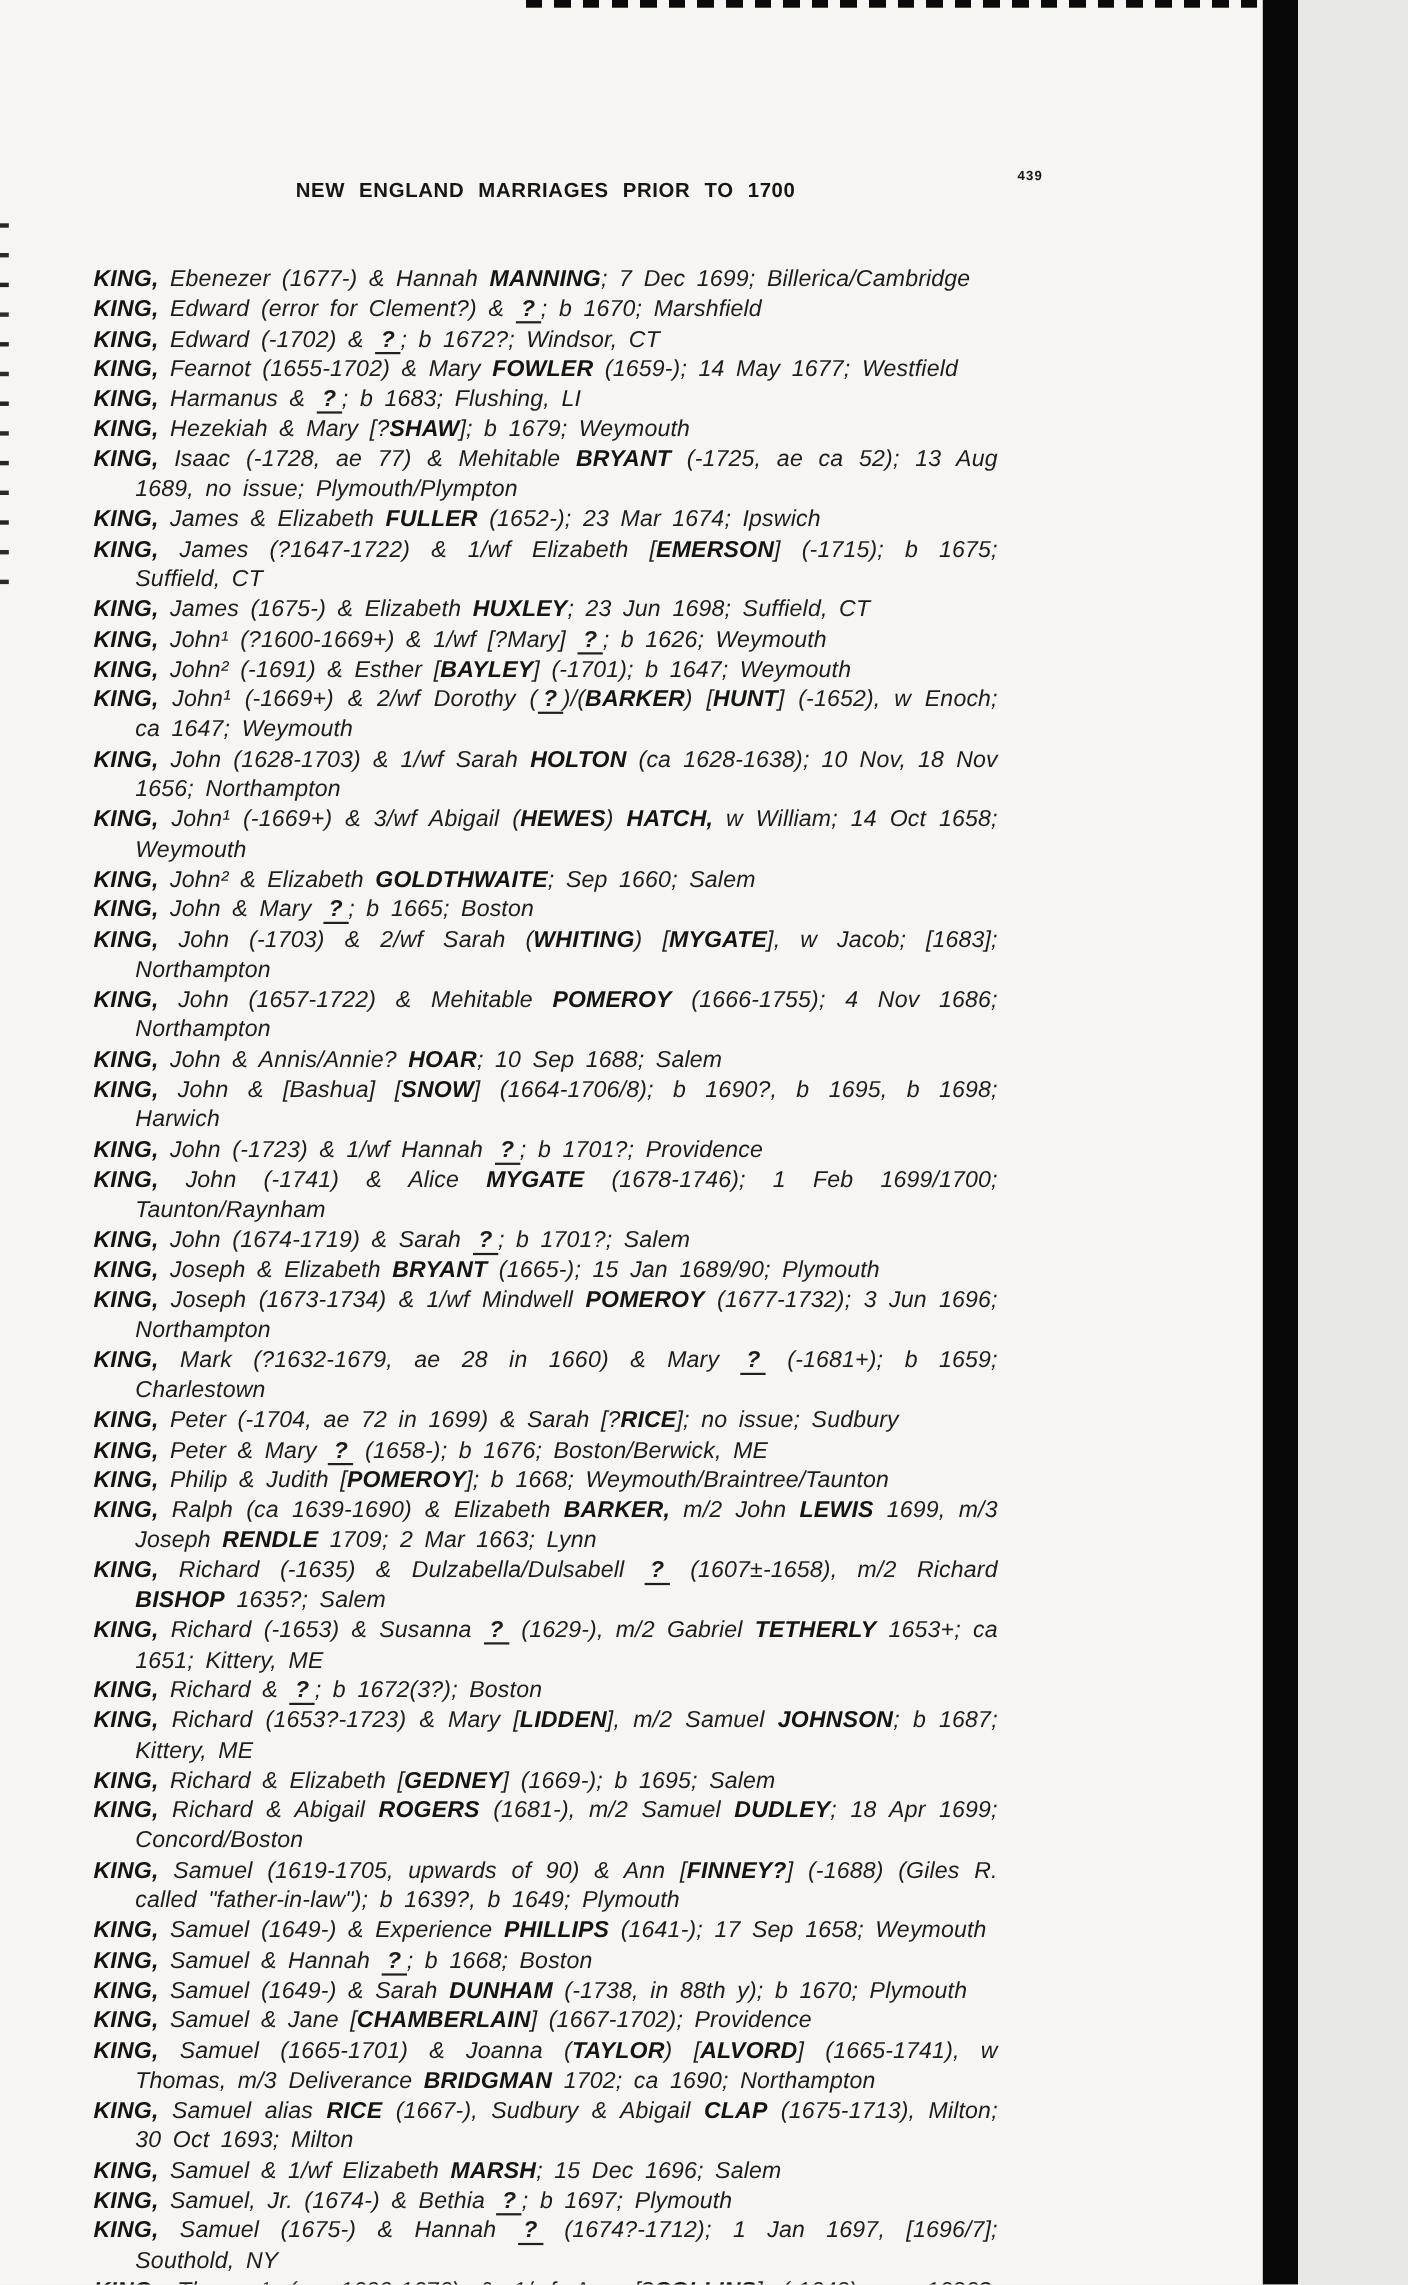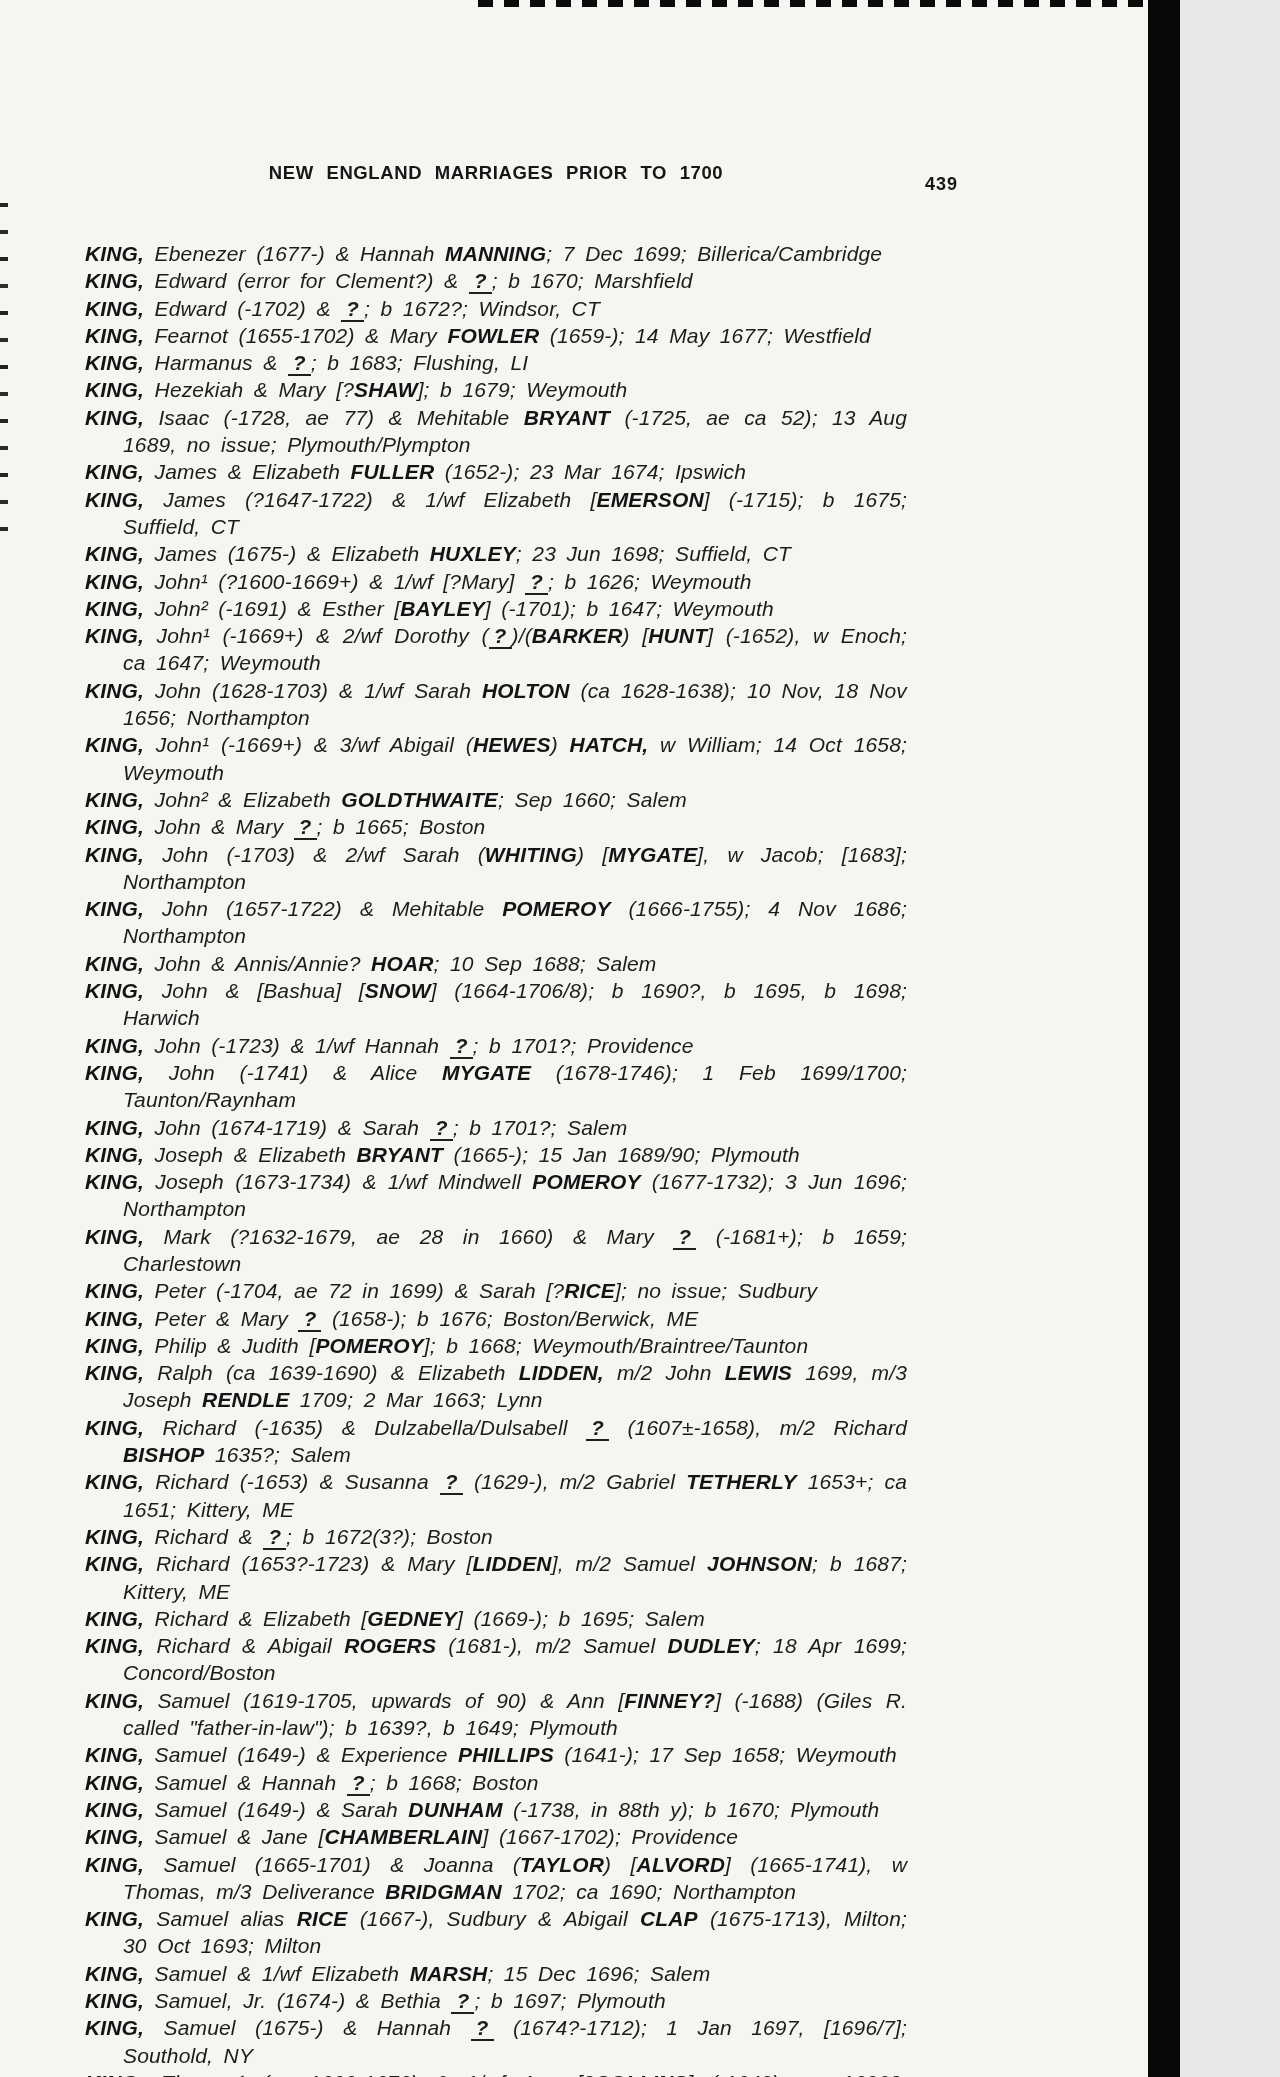--- a/index.html
+++ b/index.html
@@ -25,22 +25,22 @@
                0 135px 0 #2b2b2b,0 162px 0 #232323,0 189px 0 #2c2c2c,0 216px 0 #262626,
                0 243px 0 #2a2a2a,0 270px 0 #242424,0 297px 0 #2b2b2b,0 324px 0 #282828;
   }
   
   .header-title{
     position:absolute;top:162px;left:85px;width:822px;
     text-align:center;font-size:18.5px;font-weight:700;
     letter-spacing:.6px;word-spacing:7px;color:#161616;
   }
   .page-number{
-    position:absolute;top:174px;left:925px;
-    font-size:18px;font-weight:700;letter-spacing:1px;color:#161616;
+    position:absolute;top:153px;left:925px;
+    font-size:12px;font-weight:700;letter-spacing:1px;color:#161616;
   }
   
   .entries{
     position:absolute;top:240px;left:85px;width:822px;
     font-size:21px;line-height:27.3px;font-style:italic;
   }
   .entries p{
     margin:0;
     padding-left:38px;text-indent:-38px;
     text-align:justify;
@@ -89,21 +89,21 @@
       <p><b>KING,</b> John &amp; [Bashua] [<b>SNOW</b>] (1664-1706/8); b 1690?, b 1695, b 1698; Harwich</p>
       <p><b>KING,</b> John (-1723) &amp; 1/wf Hannah <span class="blank">?</span>; b 1701?; Providence</p>
       <p><b>KING,</b> John (-1741) &amp; Alice <b>MYGATE</b> (1678-1746); 1 Feb 1699/1700; Taunton/Raynham</p>
       <p><b>KING,</b> John (1674-1719) &amp; Sarah <span class="blank">?</span>; b 1701?; Salem</p>
       <p><b>KING,</b> Joseph &amp; Elizabeth <b>BRYANT</b> (1665-); 15 Jan 1689/90; Plymouth</p>
       <p><b>KING,</b> Joseph (1673-1734) &amp; 1/wf Mindwell <b>POMEROY</b> (1677-1732); 3 Jun 1696; Northampton</p>
       <p><b>KING,</b> Mark (?1632-1679, ae 28 in 1660) &amp; Mary <span class="blank">?</span> (-1681+); b 1659; Charlestown</p>
       <p><b>KING,</b> Peter (-1704, ae 72 in 1699) &amp; Sarah [?<b>RICE</b>]; no issue; Sudbury</p>
       <p><b>KING,</b> Peter &amp; Mary <span class="blank">?</span> (1658-); b 1676; Boston/Berwick, ME</p>
       <p><b>KING,</b> Philip &amp; Judith [<b>POMEROY</b>]; b 1668; Weymouth/Braintree/Taunton</p>
-      <p><b>KING,</b> Ralph (ca 1639-1690) &amp; Elizabeth <b>LIDDEN,</b> m/2 John <b>LEWIS</b> 1699, m/3 Joseph <b>RENDLE</b> 1709; 2 Mar 1663; Lynn</p>
+      <p><b>KING,</b> Ralph (ca 1639-1690) &amp; Elizabeth <b>BARKER,</b> m/2 John <b>LEWIS</b> 1699, m/3 Joseph <b>RENDLE</b> 1709; 2 Mar 1663; Lynn</p>
       <p><b>KING,</b> Richard (-1635) &amp; Dulzabella/Dulsabell <span class="blank">?</span> (1607±-1658), m/2 Richard <b>BISHOP</b> 1635?; Salem</p>
       <p><b>KING,</b> Richard (-1653) &amp; Susanna <span class="blank">?</span> (1629-), m/2 Gabriel <b>TETHERLY</b> 1653+; ca 1651; Kittery, ME</p>
       <p><b>KING,</b> Richard &amp; <span class="blank">?</span>; b 1672(3?); Boston</p>
       <p><b>KING,</b> Richard (1653?-1723) &amp; Mary [<b>LIDDEN</b>], m/2 Samuel <b>JOHNSON</b>; b 1687; Kittery, ME</p>
       <p><b>KING,</b> Richard &amp; Elizabeth [<b>GEDNEY</b>] (1669-); b 1695; Salem</p>
       <p><b>KING,</b> Richard &amp; Abigail <b>ROGERS</b> (1681-), m/2 Samuel <b>DUDLEY</b>; 18 Apr 1699; Concord/Boston</p>
       <p><b>KING,</b> Samuel (1619-1705, upwards of 90) &amp; Ann [<b>FINNEY?</b>] (-1688) (Giles R. called "father-in-law"); b 1639?, b 1649; Plymouth</p>
       <p><b>KING,</b> Samuel (1649-) &amp; Experience <b>PHILLIPS</b> (1641-); 17 Sep 1658; Weymouth</p>
       <p><b>KING,</b> Samuel &amp; Hannah <span class="blank">?</span>; b 1668; Boston</p>
       <p><b>KING,</b> Samuel (1649-) &amp; Sarah <b>DUNHAM</b> (-1738, in 88th y); b 1670; Plymouth</p>

